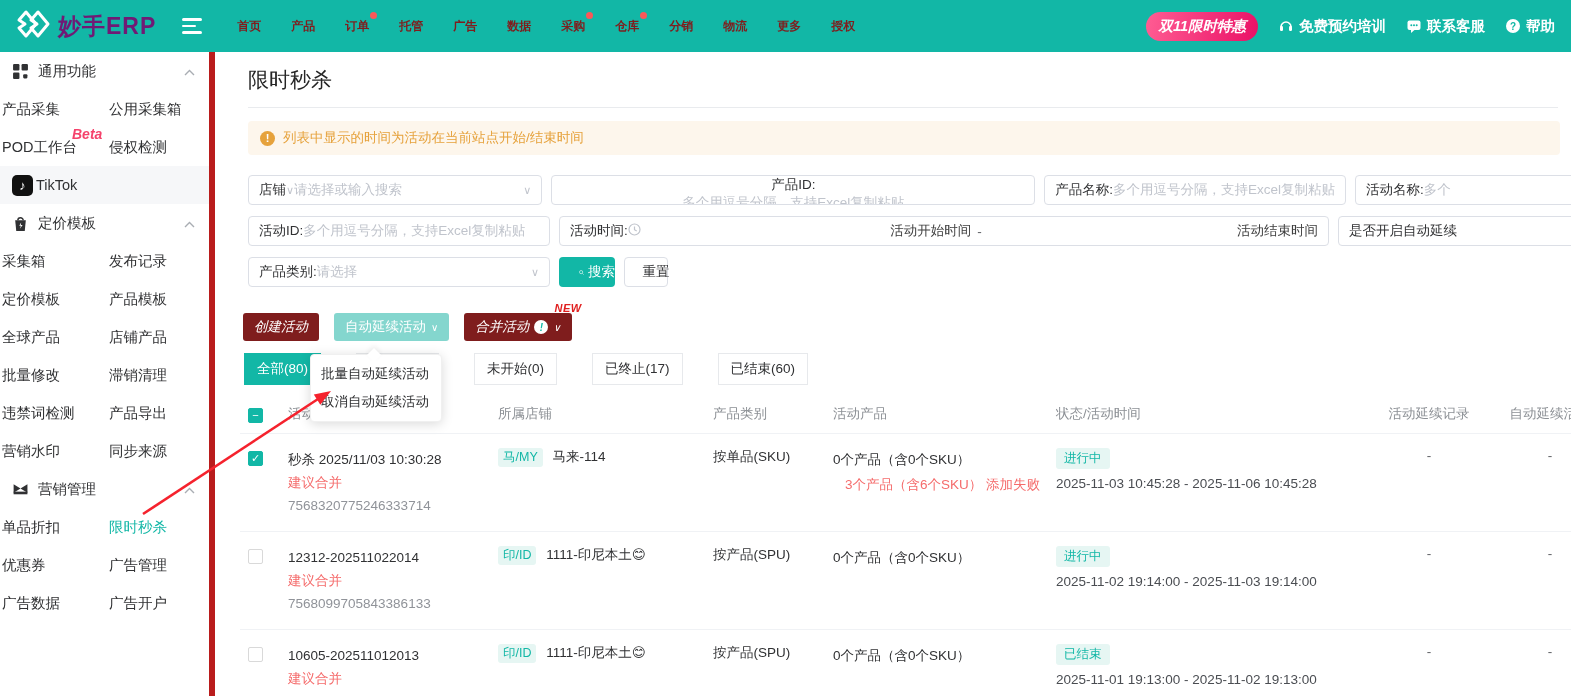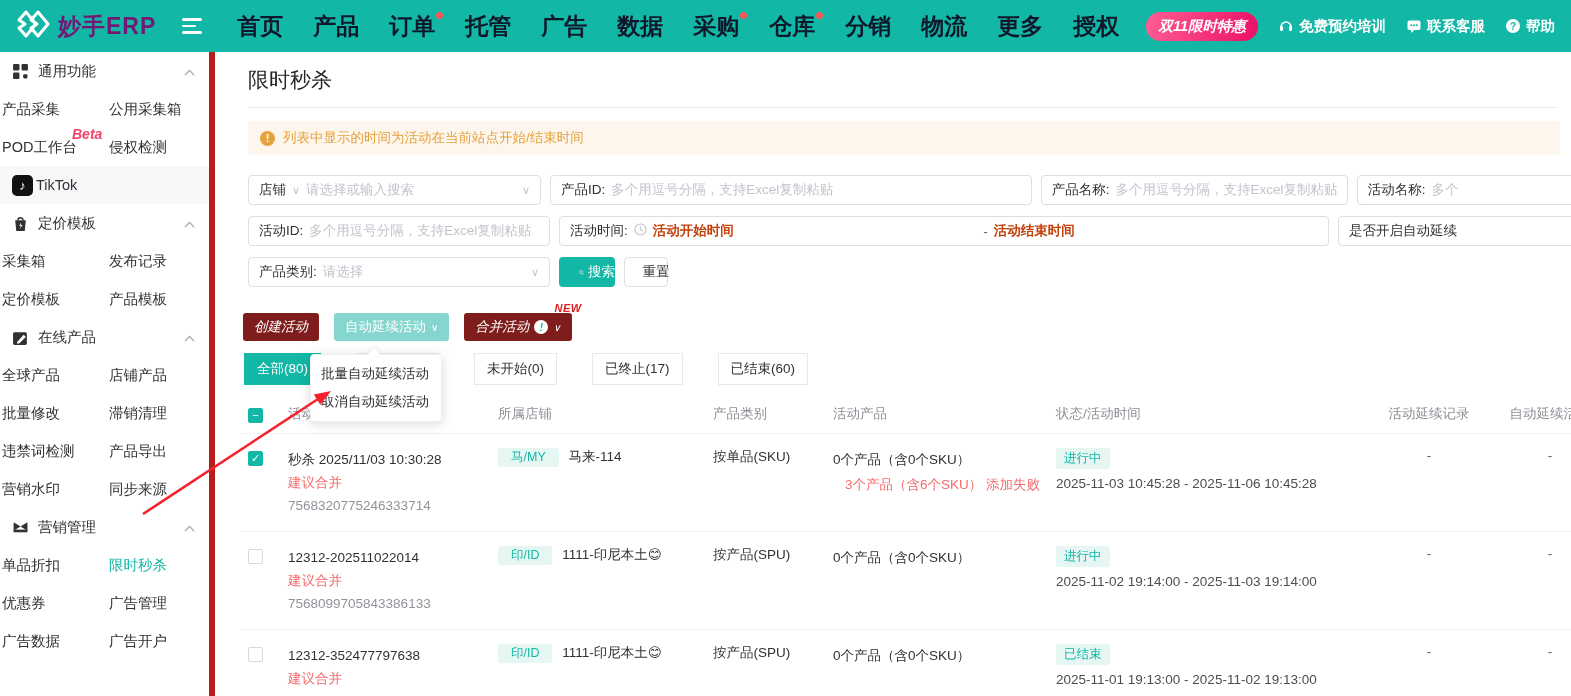--- a/index.html
+++ b/index.html
@@ -9,21 +9,21 @@
 
   
   .topnav { position:absolute; left:0; top:0; width:1571px; height:52px;
     background:#12b7a6; display:flex; align-items:center; padding:0 16px; z-index:5; }
   .brand { display:flex; align-items:center; gap:8px; }
   .brand-text { color:#701a75; font-size:23px; font-weight:bold; letter-spacing:1px; }
   .hamburger { margin-left:26px; width:20px; display:flex; flex-direction:column; gap:4px; cursor:pointer; }
   .hamburger i { display:block; height:2.5px; background:#fff; border-radius:2px; }
   .hamburger i:nth-child(2){ width:14px; }
   .nav-items { display:flex; margin-left:20px; }
-  .nav-item { position:relative; color:#0f172a; font-size:23px; font-weight:bold;
+  .nav-item { position:relative; color:#7f1d1d; font-size:12px; font-weight:bold;
     padding:0 15px; height:52px; line-height:52px; cursor:pointer; white-space:nowrap; }
   .nav-dot { position:absolute; top:12px; right:7px; width:7px; height:7px;
     border-radius:50%; background:#fb5858; }
   .nav-right { margin-left:auto; display:flex; align-items:center; gap:20px; }
   .promo-badge { background:linear-gradient(100deg,#ff5d93,#ea1066); color:#fff;
     font-size:14.5px; font-weight:bold; font-style:italic; padding:5px 12px;
     border-radius:15px; cursor:pointer; white-space:nowrap; }
   .nav-link { display:flex; align-items:center; gap:5px; color:#fff; font-size:14.5px;
     font-weight:bold; cursor:pointer; white-space:nowrap; }
 
@@ -55,27 +55,27 @@
   .notice { margin:13px 0 0 33px; width:1312px; height:34px; background:#fdf6ec;
     border-radius:4px; display:flex; align-items:center; padding:0 12px; gap:8px;
     color:#e6a23c; font-size:13.5px; }
   .notice-ic { width:15px; height:15px; border-radius:50%; background:#e6a23c; color:#fff;
     font-size:11px; font-weight:bold; display:flex; align-items:center; justify-content:center; flex:0 0 auto; }
 
   
   .filters { margin:20px 0 0 33px; }
   .f-row { display:flex; gap:9px; margin-bottom:11px; width:1450px; }
   .field { height:30px; border:1px solid #dcdfe6; border-radius:4px; background:#fff;
-    display:flex; align-items:center; padding:0 10px; font-size:13.5px; gap:6px; }
+    display:flex; align-items:center; padding:0 10px; font-size:13.5px; gap:0; }
   .f-label { color:#303133; white-space:nowrap; }
   .f-ph { color:#c0c4cc; white-space:nowrap; overflow:hidden; flex:1; }
   .caret { color:#c0c4cc; font-size:11px; flex:0 0 auto; }
-  .w302{width:302px;} .w455{width:497px;} .w307{width:307px;} .w352{width:352px;} .w770{width:770px;}
+  .w302{width:302px;} .w455{width:497px;flex-direction:column;} .w307{width:307px;} .w352{width:352px;} .w770{width:770px;}
   .date-zone { flex:1; display:flex; align-items:center; }
-  .date-half { flex:1; text-align:left; color:#c2410c; white-space:nowrap;font-weight:bold; }
+  .date-half { flex:1; text-align:right; color:#404040; white-space:nowrap; }
   .date-sep { color:#606266; padding:0 6px; }
   .clock-ic { color:#c0c4cc; font-size:13px; }
   .btn { height:30px; border-radius:4px; font-size:13.5px; display:inline-flex;
     align-items:center; justify-content:center; cursor:pointer; white-space:nowrap;padding-left:20px; }
   .btn-search { width:56px; background:#12b7a6; color:#fff; border:none; gap:4px; }
   .btn-reset { width:44px; background:#fff; color:#303133; border:1px solid #dcdfe6; }
 
   
   .actions { position:relative; margin:26px 0 0 28px; display:flex; gap:15px; }
   .abtn { height:28px; border-radius:3px; font-size:13.5px; color:#fff; border:none;
@@ -111,21 +111,21 @@
   .grid col.c-cat{width:120px;} .grid col.c-prod{width:223px;} .grid col.c-status{width:320px;}
   .grid col.c-renew{width:122px;} .grid col.c-auto{width:120px;}
   .grid th { color:#8c9095; font-weight:400; text-align:left; height:38px; padding:0 8px;
     border-bottom:1px solid #f0f2f5; white-space:nowrap; }
   .grid th.ctr, .grid td.ctr { text-align:center; }
   .grid td { padding:14px 8px; border-bottom:1px solid #f0f2f5; vertical-align:top; }
   .cell-line { line-height:23px; white-space:nowrap; }
   .link-red { color:#f56c6c; cursor:pointer; }
   .id-text { color:#909399; }
   .shop-tag { display:inline-block; background:#e6f6f3; color:#12b7a6; font-size:12.5px;
-    padding:1px 13px; border-radius:3px; margin-right:6px; }
+    padding:1px 5px; border-radius:3px; margin-right:6px; }
   .status-badge { display:inline-block; background:#e6f6f3; color:#12b7a6; font-size:12.5px;
     padding:2px 8px; border-radius:3px; }
   .time-text { color:#4a4d52; line-height:30px; white-space:nowrap; }
   .prod-err { color:#f56c6c; padding-left:12px; line-height:28px; white-space:nowrap; }
   .dash { color:#606266; }
   .chk { width:15px; height:15px; border-radius:2px; border:1px solid #d9d9d9; background:#fff;
     display:inline-flex; align-items:center; justify-content:center; font-size:11px;
     color:#fff; cursor:pointer; margin-top:3px; }
   .chk.on { background:#12b7a6; border-color:#12b7a6; }
 
@@ -230,30 +230,20 @@
     <span class="sb-chevron"><svg width="11" height="7" viewBox="0 0 11 7">
           <path d="M1 6 L5.5 1.5 L10 6" fill="none" stroke="#a9adb3" stroke-width="1.4"></path>
         </svg></span>
   </div>
   <div class="sb-grid">
     <span class="sb-item">采集箱</span>
     <span class="sb-item">发布记录</span>
     <span class="sb-item">定价模板</span>
     <span class="sb-item">产品模板</span>
   </div>
-  <div class="sb-group-header">
-    <svg class="sb-ic" viewBox="0 0 16 16">
-        <rect x="1" y="3" width="13" height="12" rx="1.5" fill="#303133"></rect>
-        <path d="M5 12 L11 5.5 L13 7.5 L7 13.5 L4.6 13.9 Z" fill="#fff"></path>
-      </svg>
-    <span class="gh-label">在线产品</span>
-    <span class="sb-chevron"><svg width="11" height="7" viewBox="0 0 11 7">
-          <path d="M1 6 L5.5 1.5 L10 6" fill="none" stroke="#a9adb3" stroke-width="1.4"></path>
-        </svg></span>
-  </div>
   <div class="sb-grid">
     <span class="sb-item">全球产品</span>
     <span class="sb-item">店铺产品</span>
     <span class="sb-item">批量修改</span>
     <span class="sb-item">滞销清理</span>
     <span class="sb-item">违禁词检测</span>
     <span class="sb-item">产品导出</span>
     <span class="sb-item">营销水印</span>
     <span class="sb-item">同步来源</span>
   </div>
@@ -441,21 +431,21 @@
         <td>
           <span class="status-badge">进行中</span>
           <div class="time-text">2025-11-02 19:14:00 - 2025-11-03 19:14:00</div>
         </td>
         <td class="ctr dash">-</td>
         <td class="ctr dash">-</td>
       </tr>
       <tr>
         <td><span class="chk"></span></td>
         <td>
-          <div class="cell-line">12312-352477797638</div>
+          <div class="cell-line">10605-202511012013</div>
           <div class="cell-line link-red">建议合并</div>
           <div class="cell-line id-text">7567728467414484757</div>
         </td>
         <td>
           <span class="shop-tag">印/ID</span>
           <span>1111-印尼本土😊</span>
         </td>
         <td>按产品(SPU)</td>
         <td>
           <div class="cell-line">0个产品（含0个SKU）</div>

